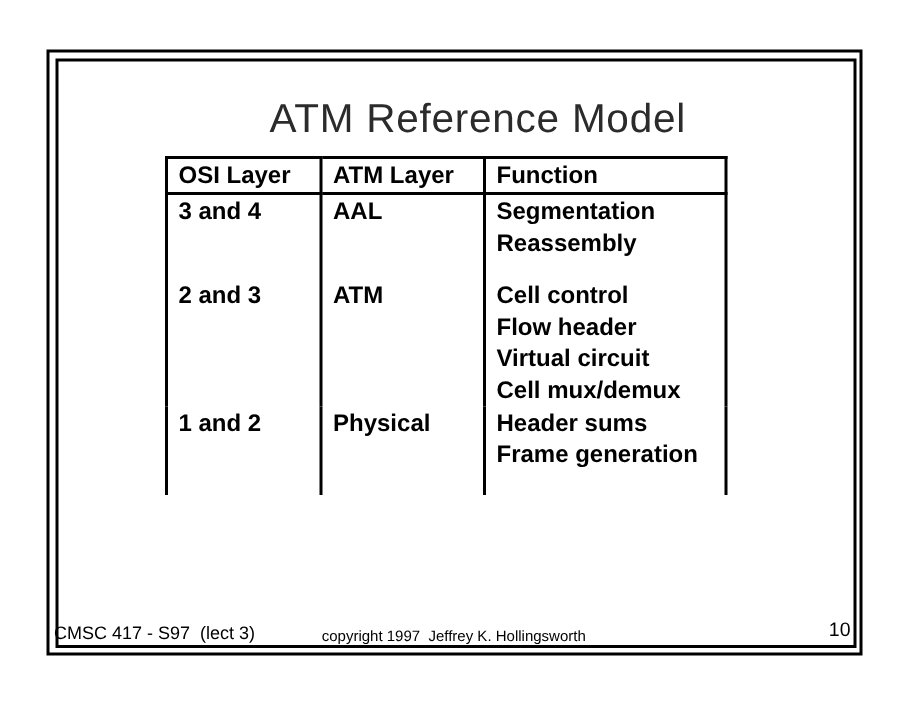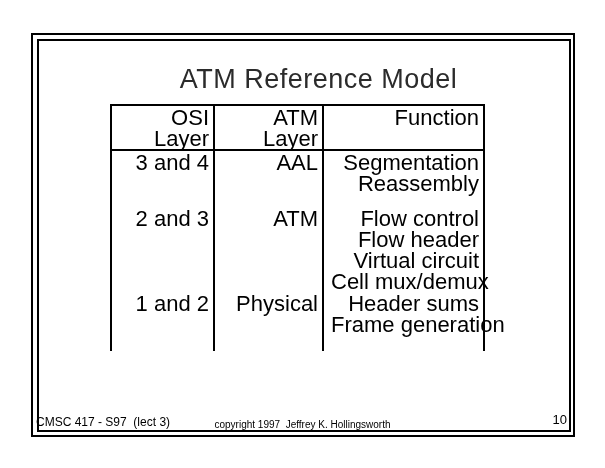--- a/index.html
+++ b/index.html
@@ -52,24 +52,24 @@
     top: 104px;
     width: 373px;
     border-collapse: collapse;
     table-layout: fixed;
   }
   .atm-table col.c1 { width: 103px; }
   .atm-table col.c2 { width: 109px; }
   .atm-table col.c3 { width: 161px; }
   .atm-table th,
   .atm-table td {
-    font-size: 22px;
+    font-size: 16px;
     line-height: 21px;
-    font-weight: normal;
-    text-align: right;
+    font-weight: bold;
+    text-align: left;
     vertical-align: top;
     padding: 1px 4px 0 7px;
     box-sizing: border-box;
   }
   .atm-table th {
     border: 2px solid #000000;
     height: 24px;
   }
   .atm-table td {
     border-left: 2px solid #000000;
@@ -138,21 +138,21 @@
         <td>AAL</td>
         <td>
           <div class="fn-line">Segmentation</div>
           <div class="fn-line">Reassembly</div>
         </td>
       </tr>
       <tr>
         <td>2 and 3</td>
         <td>ATM</td>
         <td>
-          <div class="fn-line">Flow control</div>
+          <div class="fn-line">Cell control</div>
           <div class="fn-line">Flow header</div>
           <div class="fn-line">Virtual circuit</div>
           <div class="fn-line">Cell mux/demux</div>
         </td>
       </tr>
       <tr>
         <td>1 and 2</td>
         <td>Physical</td>
         <td>
           <div class="fn-line">Header sums</div>

